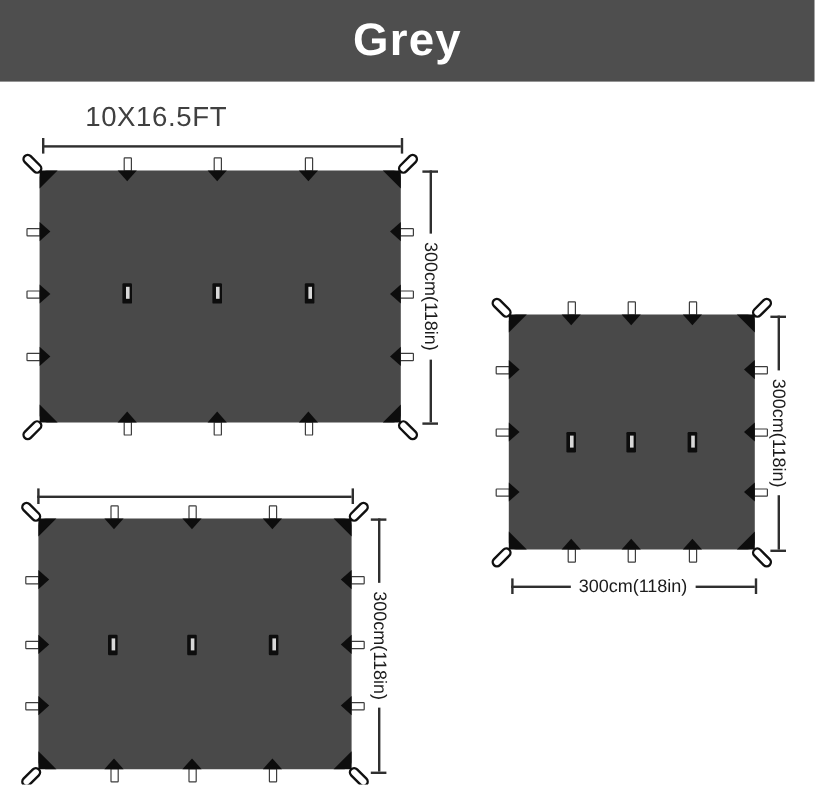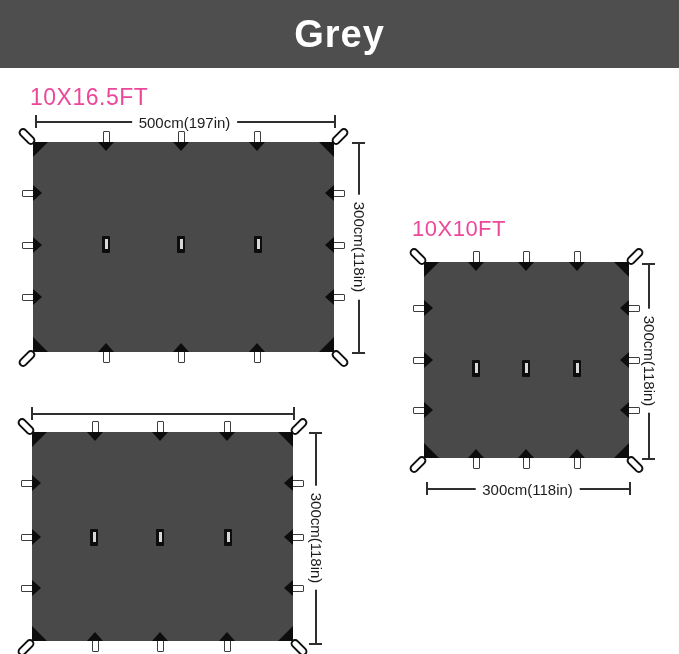--- a/index.html
+++ b/index.html
@@ -8,21 +8,21 @@
     background:#fff; font-family:"Liberation Sans", sans-serif;
   }
   .banner {
     position:absolute; left:0; top:0; width:679px; height:68px;
     display:flex; align-items:center; justify-content:center;
   }
   .banner span {
     font-weight:bold; font-size:38px; letter-spacing:1px;
   }
   .tarp-label {
-    position:absolute; color:#ec4899; white-space:nowrap; letter-spacing:0.5px;
+    position:absolute; color:#404040; white-space:nowrap; letter-spacing:0.5px;margin-left:41px;
   }
   .panel { position:absolute; border-radius:6px; }
   .loop {
     position:absolute; width:20px; height:9px; background:#fff;
     border:2px solid #101010; border-radius:5px; box-sizing:border-box;
   }
   .stem {
     position:absolute; background:#fff; border:1px solid #3d3d3d;
     box-sizing:border-box; border-radius:1px;
   }
@@ -84,21 +84,20 @@
     </div>
     <div class="slot" style="left: 177px; top: 235.5px; background: rgb(13, 13, 13);">
       <div></div>
     </div>
     <div class="slot" style="left: 254px; top: 235.5px; background: rgb(13, 13, 13);">
       <div></div>
     </div>
     <div class="dline" style="left: 35px; top: 121px; width: 299px; height: 1.5px; background: rgb(47, 47, 47);"></div>
     <div class="dline" style="left: 35px; top: 115px; width: 1.5px; height: 13px; background: rgb(47, 47, 47);"></div>
     <div class="dline" style="left: 334px; top: 115px; width: 1.5px; height: 13px; background: rgb(47, 47, 47);"></div>
-    <div class="dim-text" style="left: 184.5px; top: 122px;">500cm(197in)</div>
     <div class="dline" style="left: 358px; top: 142px; width: 1.5px; height: 210px; background: rgb(47, 47, 47);"></div>
     <div class="dline" style="left: 352px; top: 142px; width: 13px; height: 1.5px; background: rgb(47, 47, 47);"></div>
     <div class="dline" style="left: 352px; top: 352px; width: 13px; height: 1.5px; background: rgb(47, 47, 47);"></div>
     <div class="dim-text vertical" style="left: 359px; top: 247px;">300cm(118in)</div>
     <div class="tarp-label" style="left: 30px; top: 84px; font-size: 23px;">10X16.5FT</div>
     <div class="loop" style="left: 408px; top: 251.5px; transform: rotate(45deg);"></div>
     <div class="loop" style="left: 625px; top: 251.5px; transform: rotate(-45deg);"></div>
     <div class="loop" style="left: 408px; top: 459.5px; transform: rotate(-45deg);"></div>
     <div class="loop" style="left: 625px; top: 459.5px; transform: rotate(45deg);"></div>
     <div class="stem" style="left: 472.5px; top: 251px; width: 7px; height: 12px;"></div>
@@ -140,21 +139,20 @@
       <div></div>
     </div>
     <div class="dline" style="left: 648px; top: 263px; width: 1.5px; height: 195px; background: rgb(47, 47, 47);"></div>
     <div class="dline" style="left: 642px; top: 263px; width: 13px; height: 1.5px; background: rgb(47, 47, 47);"></div>
     <div class="dline" style="left: 642px; top: 458px; width: 13px; height: 1.5px; background: rgb(47, 47, 47);"></div>
     <div class="dim-text vertical" style="left: 649px; top: 360.5px;">300cm(118in)</div>
     <div class="dline" style="left: 426px; top: 488px; width: 203px; height: 1.5px; background: rgb(47, 47, 47);"></div>
     <div class="dline" style="left: 426px; top: 482px; width: 1.5px; height: 13px; background: rgb(47, 47, 47);"></div>
     <div class="dline" style="left: 629px; top: 482px; width: 1.5px; height: 13px; background: rgb(47, 47, 47);"></div>
     <div class="dim-text" style="left: 527.5px; top: 489px;">300cm(118in)</div>
-    <div class="tarp-label" style="left: 412px; top: 216px; font-size: 22px;">10X10FT</div>
     <div class="loop" style="left: 16px; top: 421.5px; transform: rotate(45deg);"></div>
     <div class="loop" style="left: 289px; top: 421.5px; transform: rotate(-45deg);"></div>
     <div class="loop" style="left: 16px; top: 642.5px; transform: rotate(-45deg);"></div>
     <div class="loop" style="left: 289px; top: 642.5px; transform: rotate(45deg);"></div>
     <div class="stem" style="left: 91.5px; top: 421px; width: 7px; height: 12px;"></div>
     <div class="stem" style="left: 91.5px; top: 640px; width: 7px; height: 12px;"></div>
     <div class="stem" style="left: 156.5px; top: 421px; width: 7px; height: 12px;"></div>
     <div class="stem" style="left: 156.5px; top: 640px; width: 7px; height: 12px;"></div>
     <div class="stem" style="left: 223.5px; top: 421px; width: 7px; height: 12px;"></div>
     <div class="stem" style="left: 223.5px; top: 640px; width: 7px; height: 12px;"></div>

